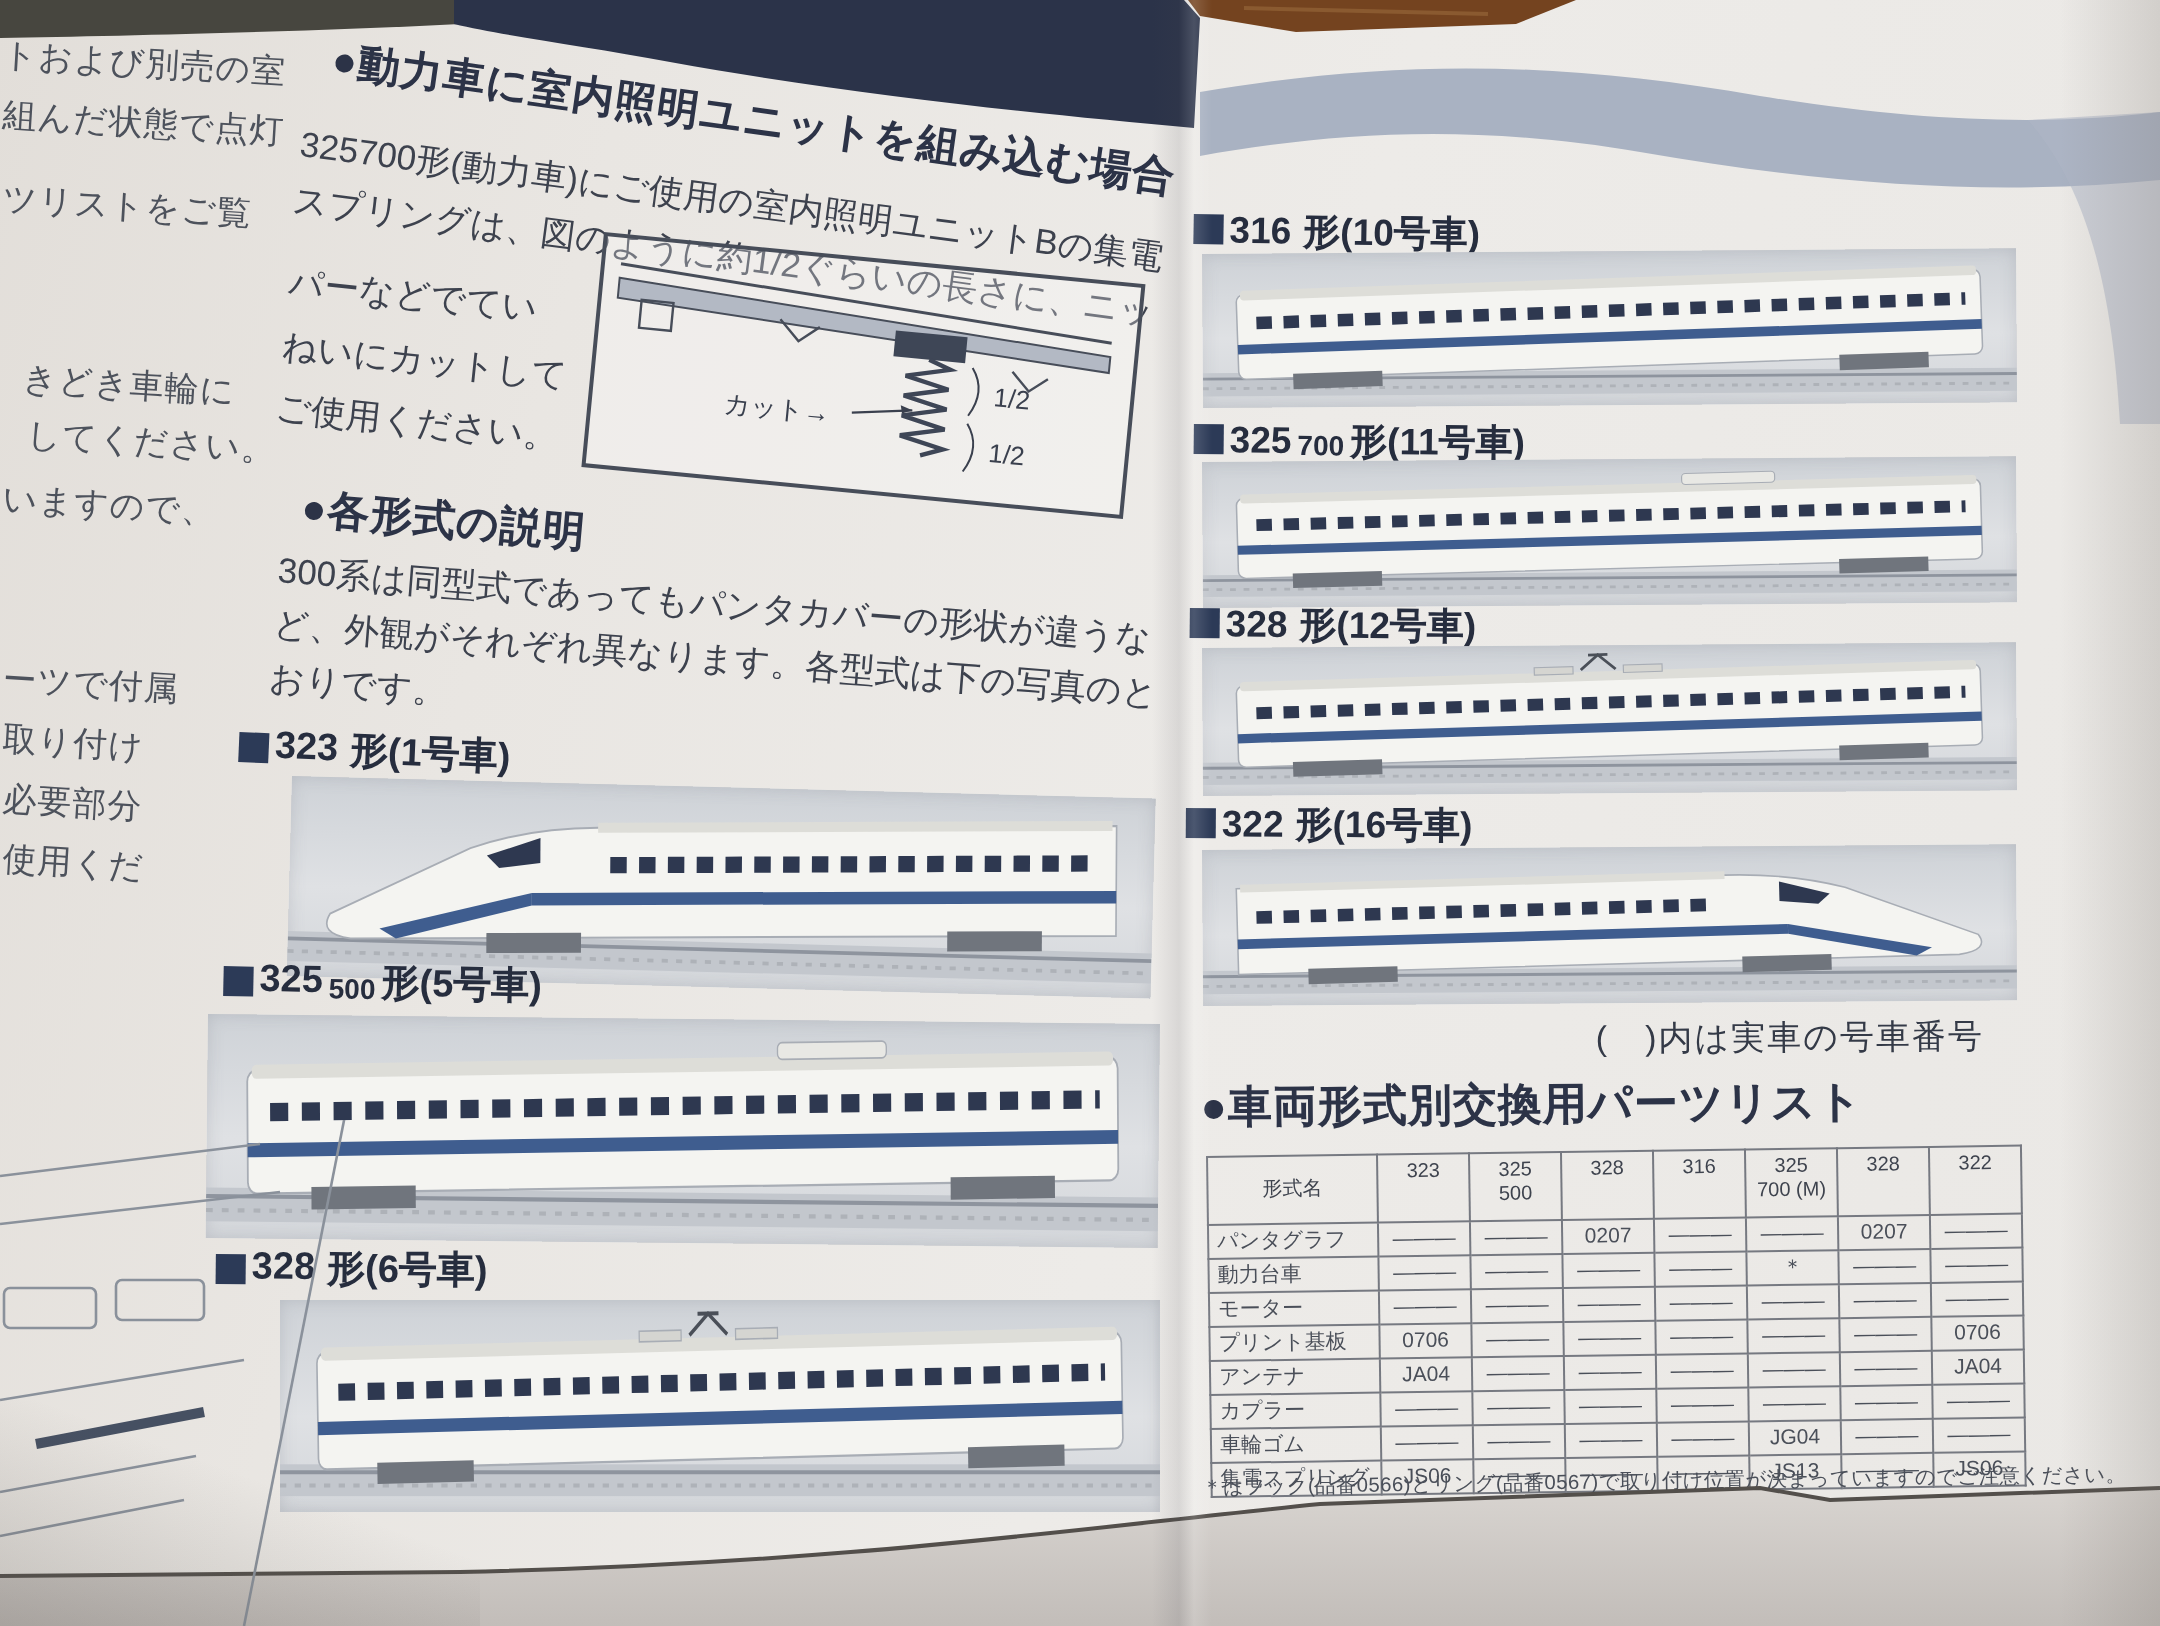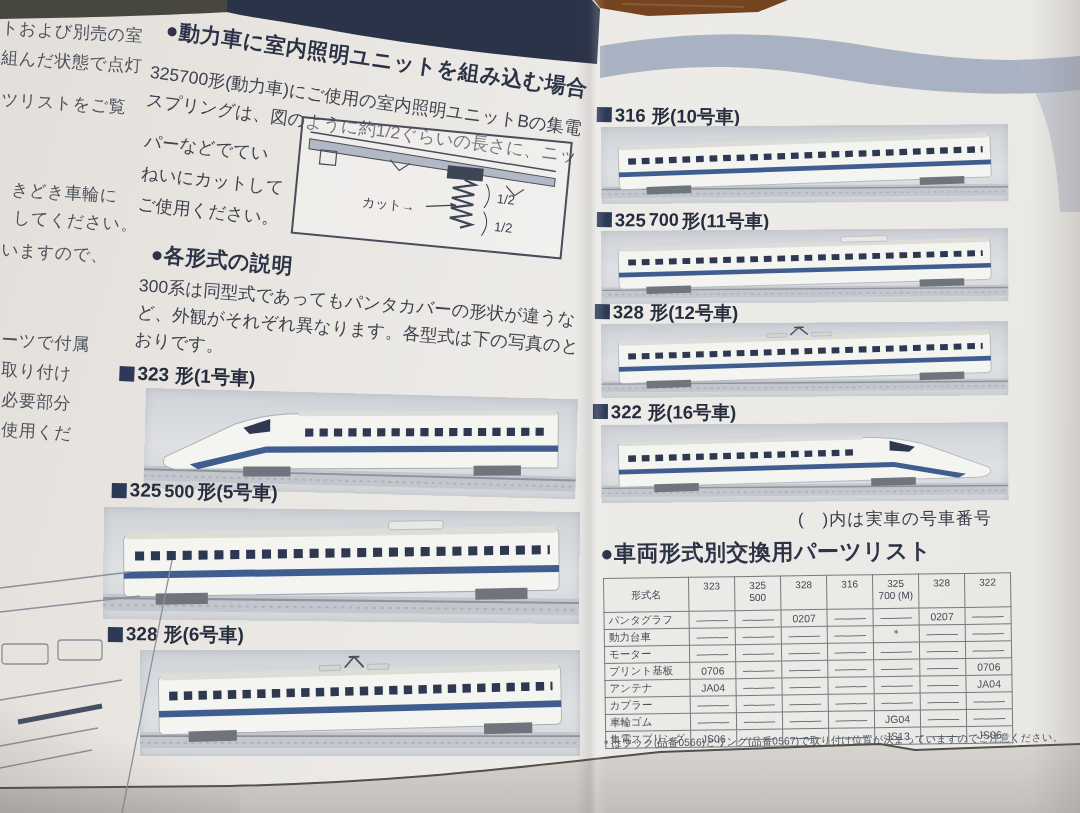--- a/index.html
+++ b/index.html
@@ -39,21 +39,21 @@
   #side-lines{left:146px;top:126px;transform:rotate(6deg);transform-origin:left top;
     font-size:17.5px;color:#3d424e;line-height:1.8;white-space:nowrap;}
   #cut-diagram{left:302px;top:116px;width:268px;height:114px;transform:rotate(5.5deg);
     transform-origin:left top;border:2px solid #474d59;background:rgba(255,255,255,.28);}
   #heading-types{left:152px;top:240px;transform:rotate(5deg);transform-origin:left top;}
   #types-body{left:140px;top:272px;transform:rotate(4.5deg);transform-origin:left top;
     font-size:17.5px;color:#3d424e;line-height:1.55;white-space:nowrap;}
 
   .car-label{font-size:19px;color:#262d3e;white-space:nowrap;font-weight:600;
     transform-origin:left top;display:flex;align-items:center;gap:3px;}
-  .car-label .sub{font-size:18px;align-self:flex-end;padding-bottom:2px;}
+  .car-label .sub{font-size:14px;align-self:flex-end;padding-bottom:2px;}
   .sq{width:15px;height:15px;background:#2c3a57;display:inline-block;flex:0 0 auto;}
   .photo{transform-origin:left top;overflow:hidden;
     background:linear-gradient(180deg,#ced2d7 0%,#dfe1e4 55%,#d4d7db 100%);
     box-shadow:inset 0 0 8px rgba(120,125,135,.25);}
   .photo svg{display:block;width:100%;height:100%;}
 
   
   #m-label-0{left:120px;top:360px;transform:rotate(2.5deg);}
   #m-photo-0{left:146px;top:388px;width:432px;height:100px;transform:rotate(1.5deg);}
   #m-label-1{left:112px;top:477px;transform:rotate(1.2deg);}

